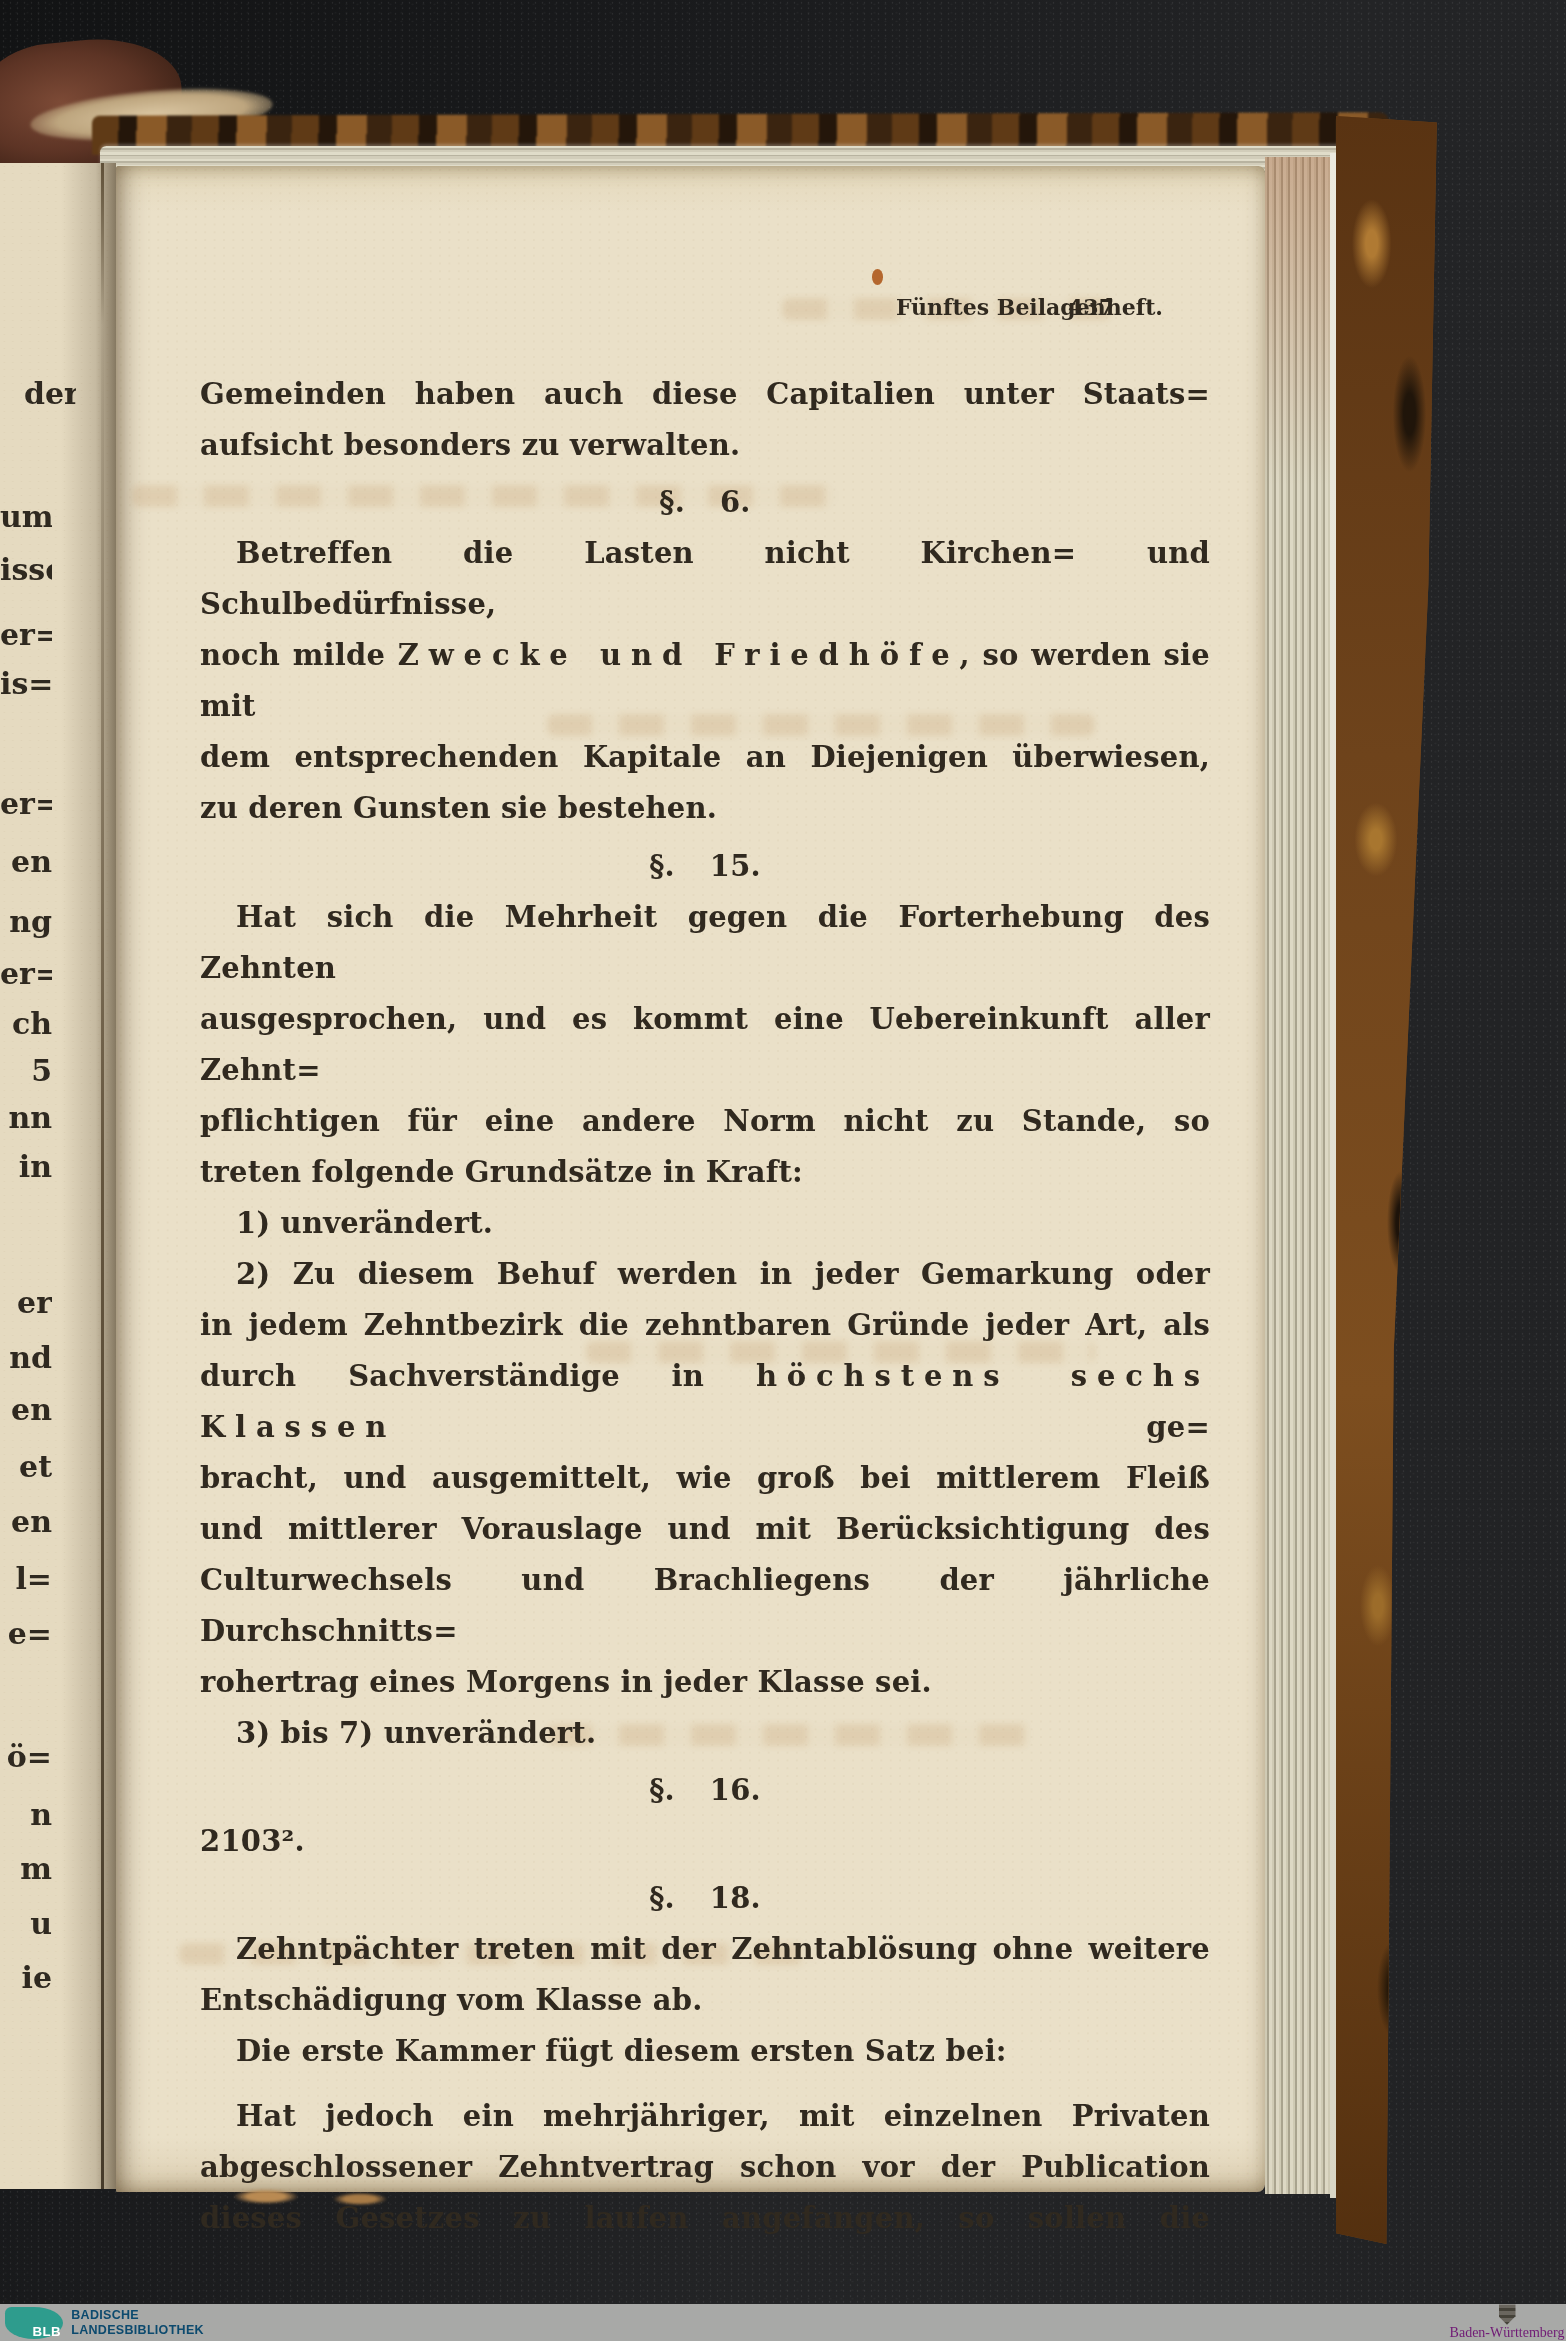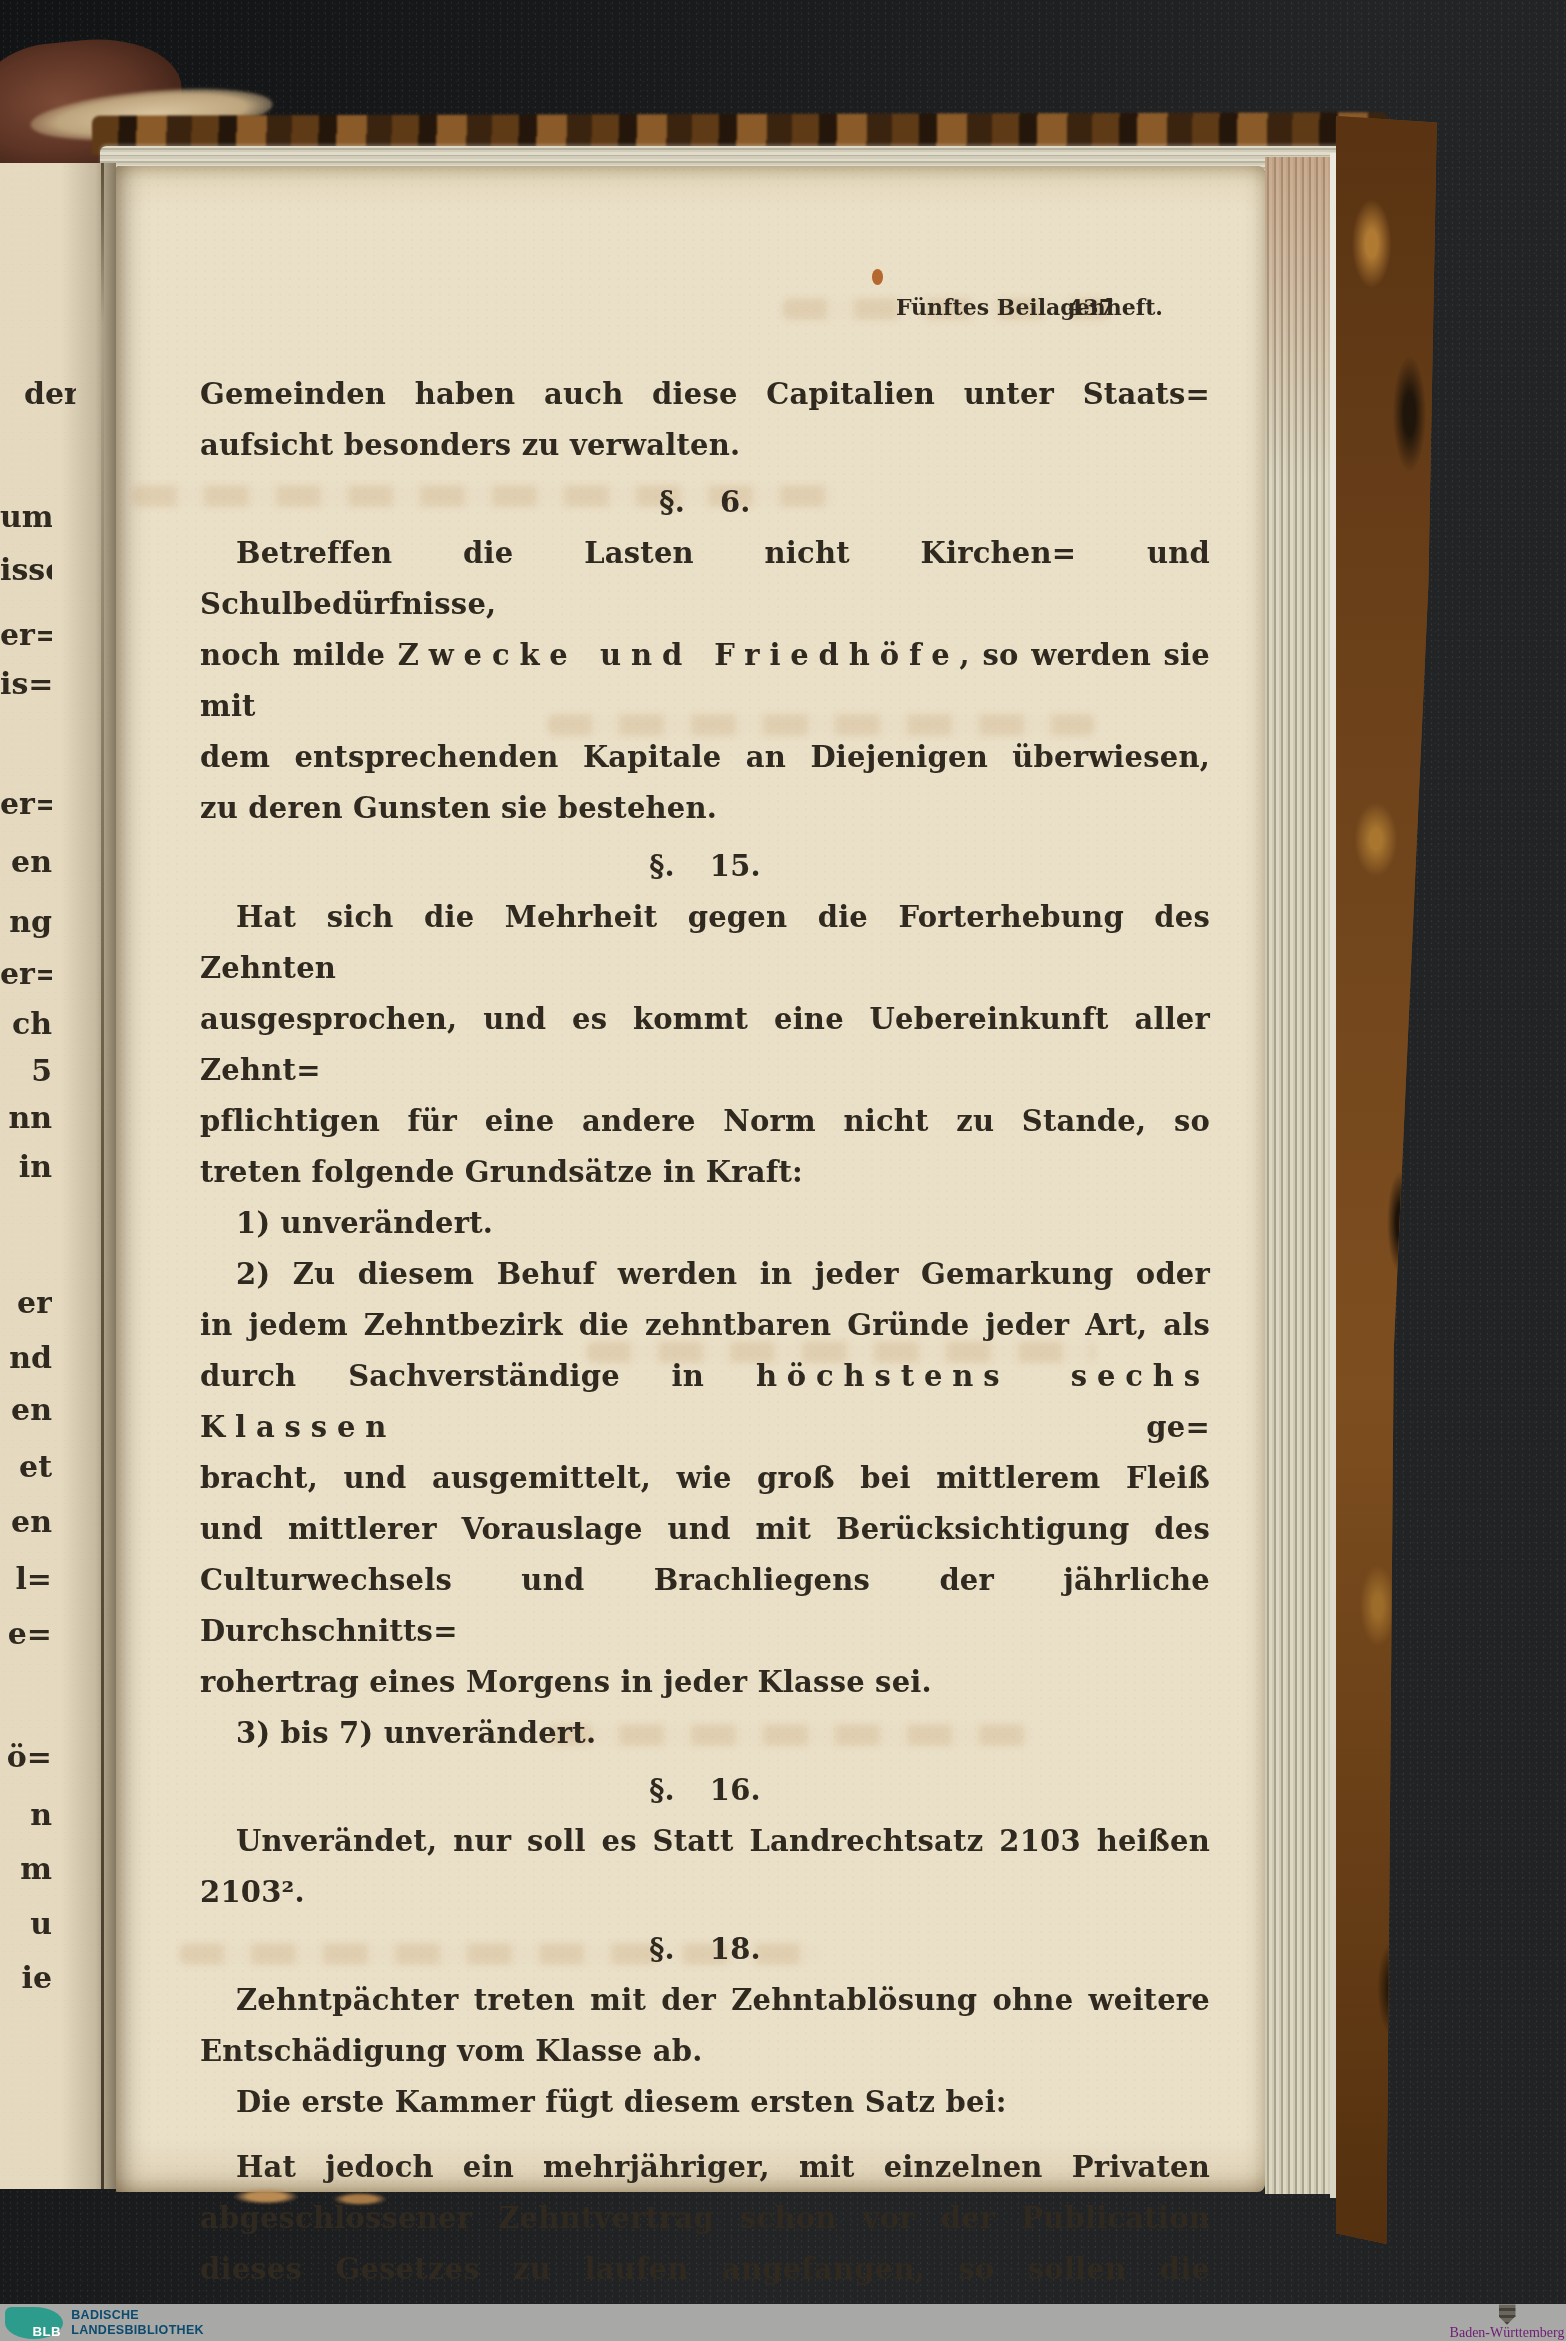--- a/index.html
+++ b/index.html
@@ -175,21 +175,20 @@
           <div class="line end ind">1) unverändert.</div>
           <div class="line fill ind">2) Zu diesem Behuf werden in jeder Gemarkung oder</div>
           <div class="line fill">in jedem Zehntbezirk die zehntbaren Gründe jeder Art, als</div>
           <div class="line fill">durch Sachverständige in <span class="sp">höchstens sechs Klassen</span> ge=</div>
           <div class="line fill">bracht, und ausgemittelt, wie groß bei mittlerem Fleiß</div>
           <div class="line fill">und mittlerer Vorauslage und mit Berücksichtigung des</div>
           <div class="line fill">Culturwechsels und Brachliegens der jährliche Durchschnitts=</div>
           <div class="line end">rohertrag eines Morgens in jeder Klasse sei.</div>
           <div class="line end ind">3) bis 7) unverändert.</div>
           <div class="line heading">§. 16.</div>
-          <div class="line fill ind">Unverändet, nur soll es Statt Landrechtsatz 2103 heißen</div>
           <div class="line end">2103².</div>
           <div class="line heading">§. 18.</div>
           <div class="line fill ind">Zehntpächter treten mit der Zehntablösung ohne weitere</div>
           <div class="line end">Entschädigung vom Klasse ab.</div>
           <div class="line end ind">Die erste Kammer fügt diesem ersten Satz bei:</div>
           <div class="line fill ind" style="margin-top: 14px;">Hat jedoch ein mehrjähriger, mit einzelnen Privaten</div>
           <div class="line fill">abgeschlossener Zehntvertrag schon vor der Publication</div>
           <div class="line fill">dieses Gesetzes zu laufen angefangen, so sollen die</div>
         </div>
     </div>

